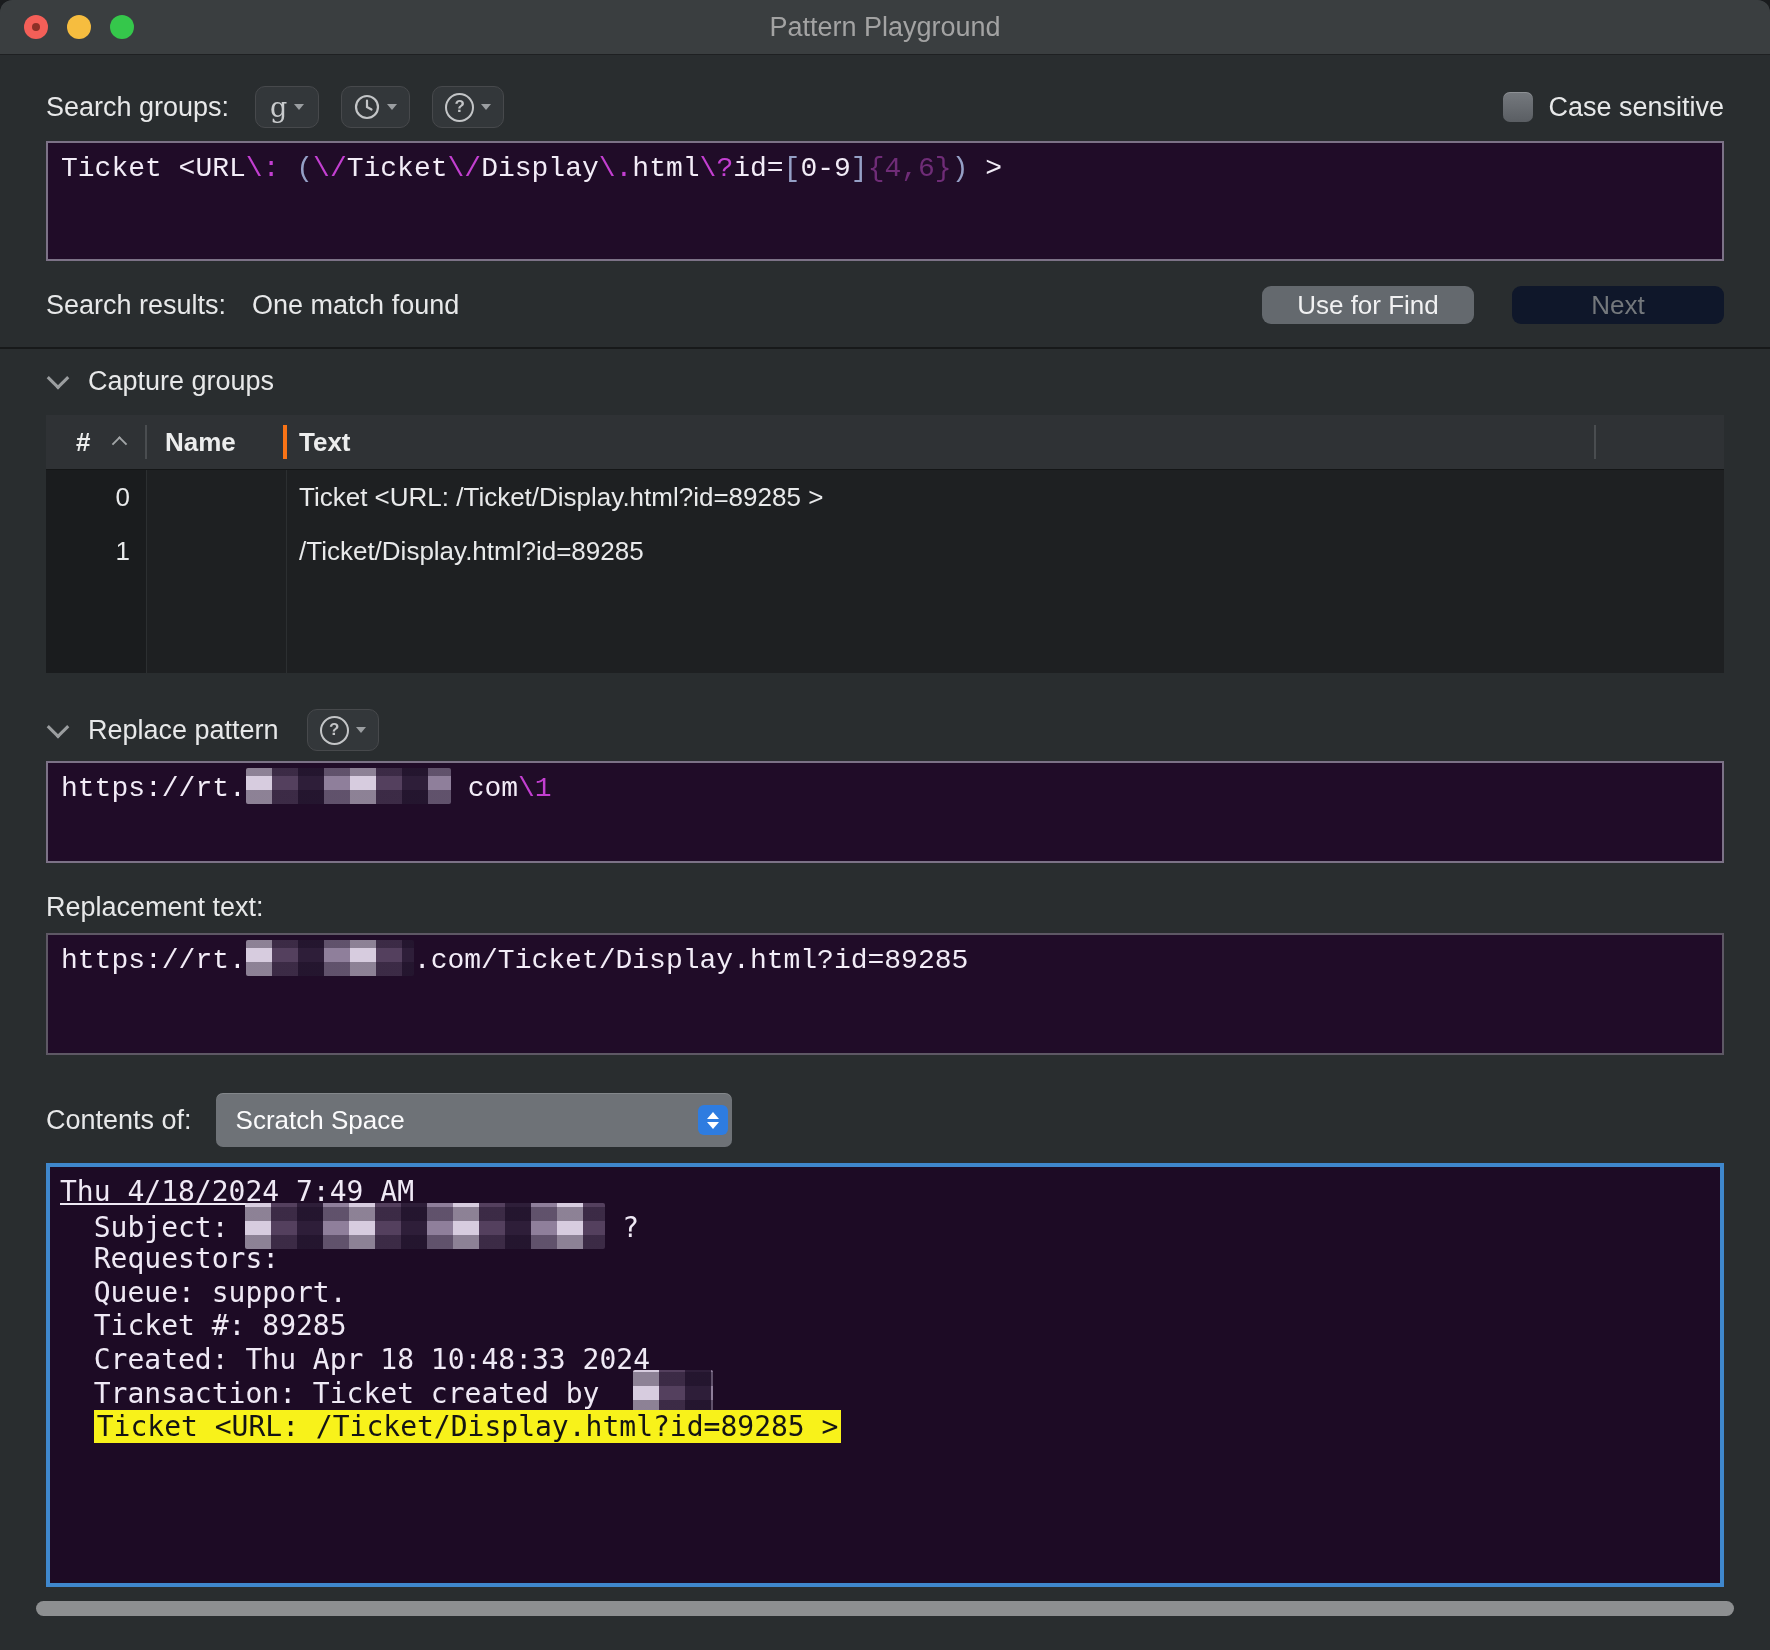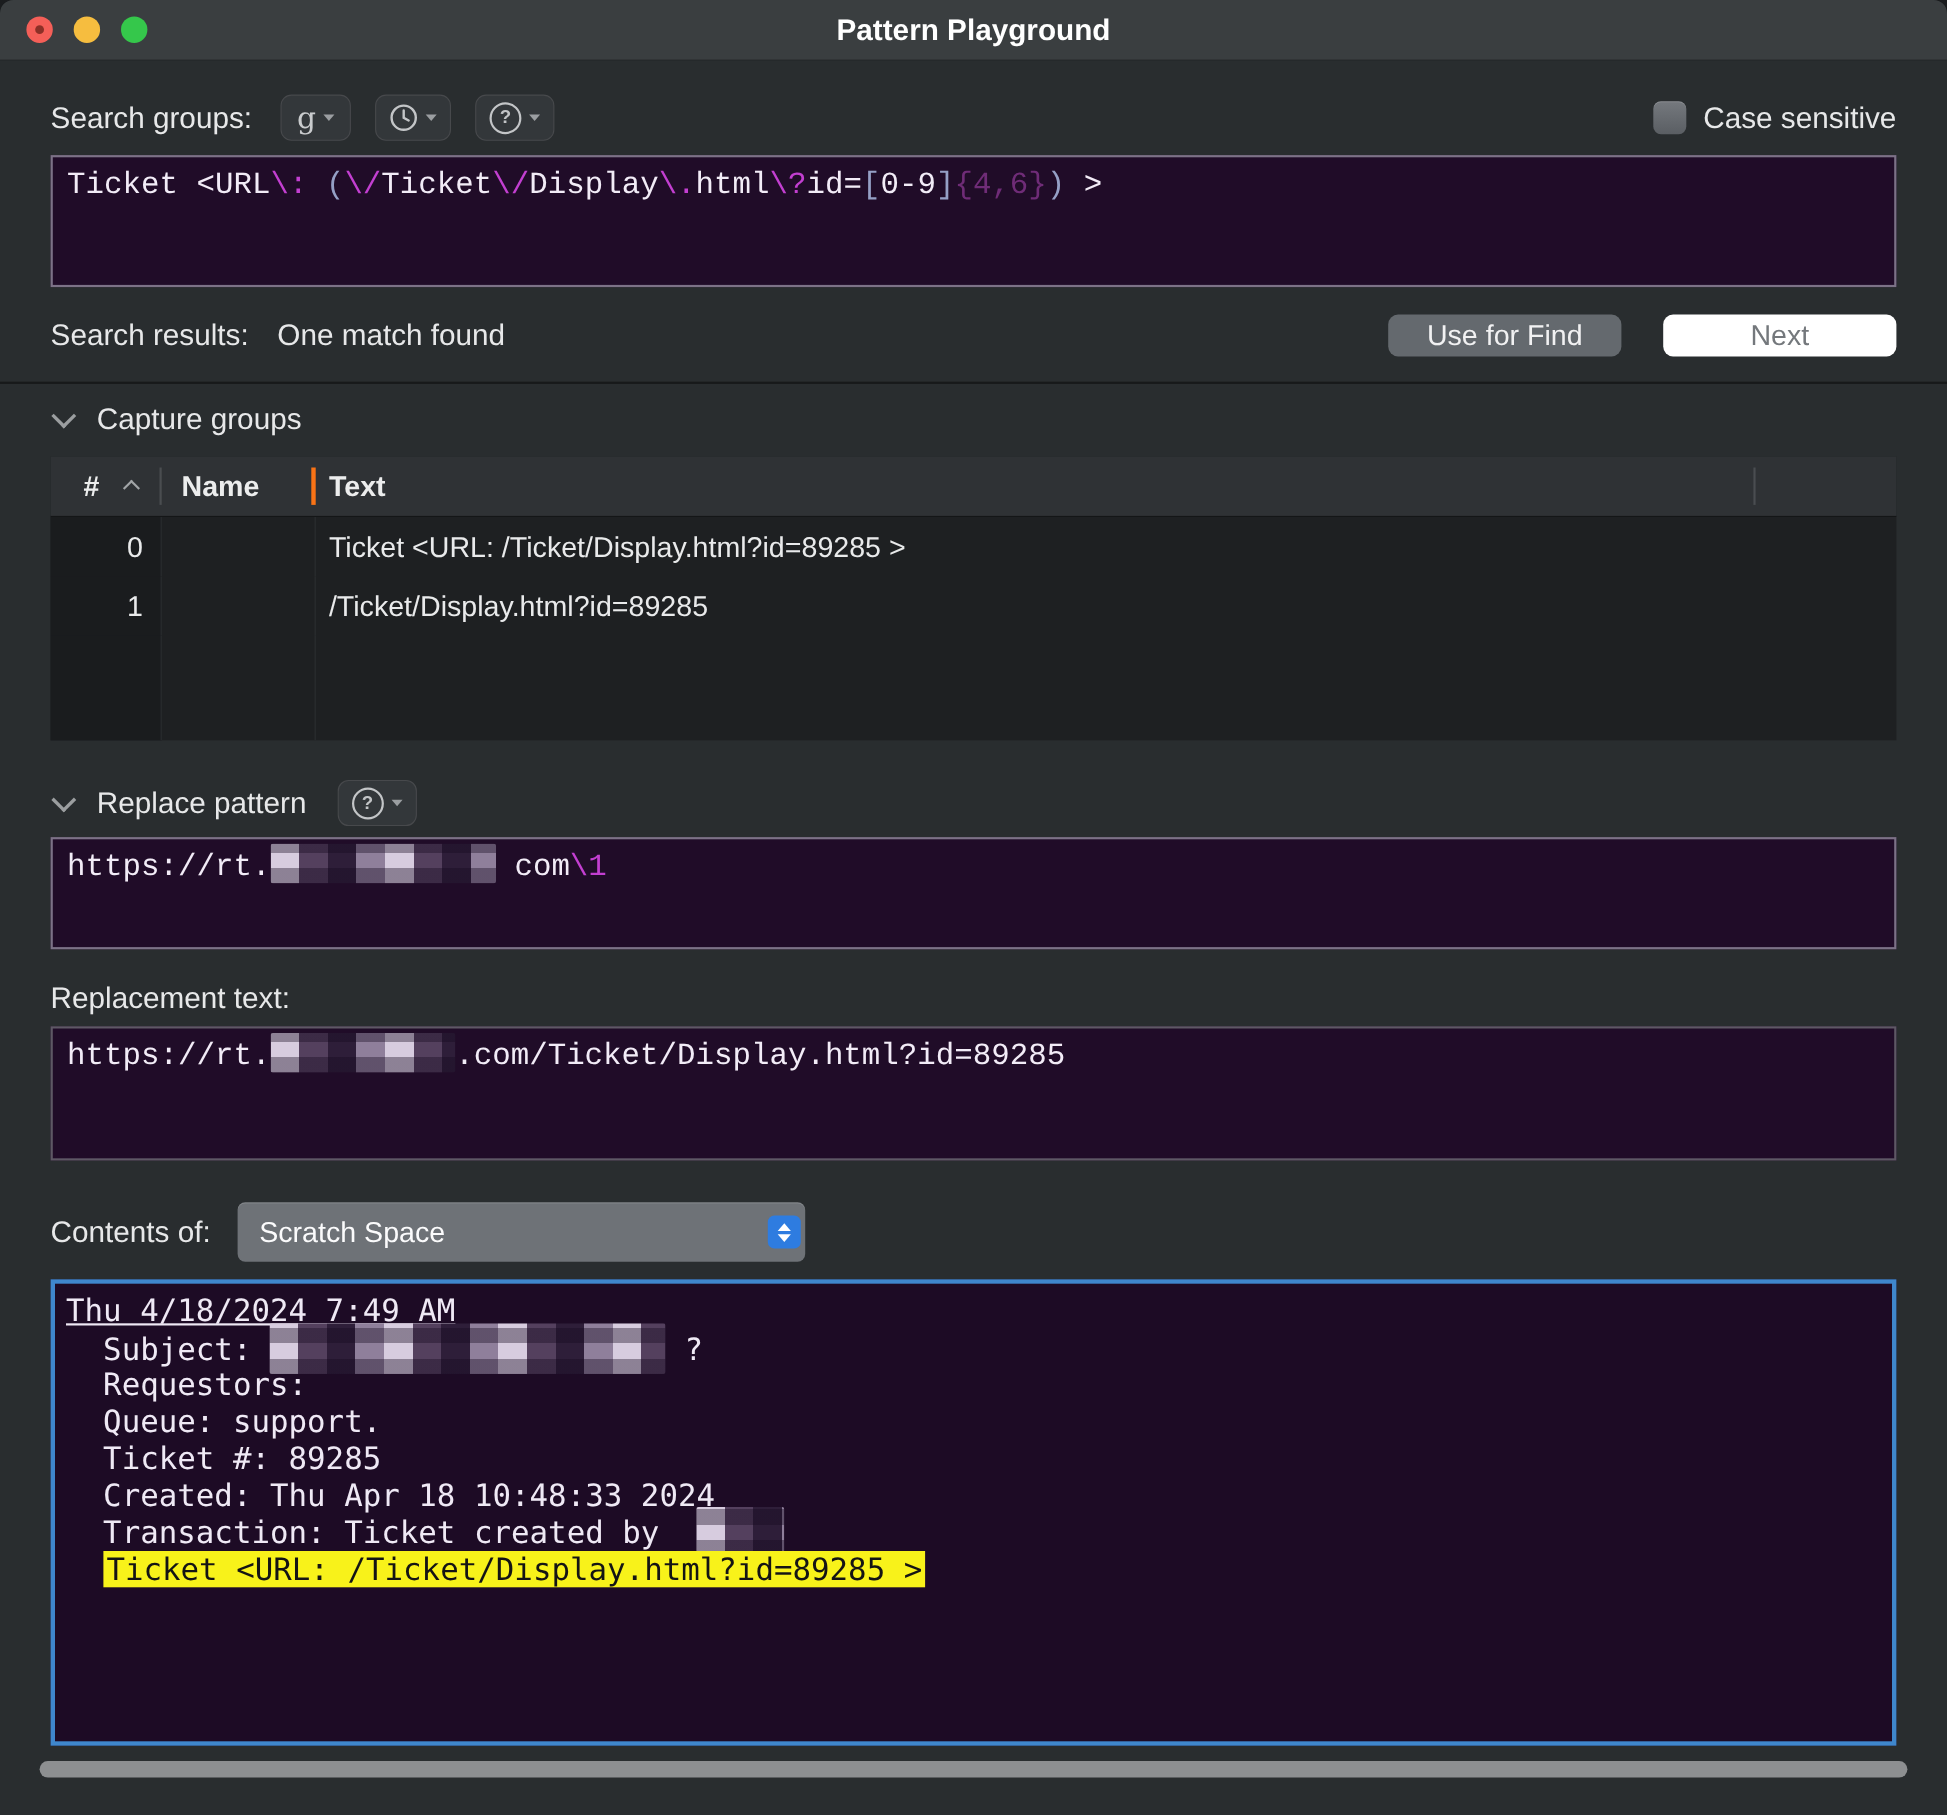--- a/index.html
+++ b/index.html
@@ -7,21 +7,21 @@
   .window{width:1770px;height:1650px;background:#292d2f;border-radius:12px 12px 0 0;overflow:hidden;position:relative;}
 
   
   .titlebar{height:54px;background:#3a3e40;border-bottom:1px solid #1e2022;display:flex;align-items:center;position:relative;border-radius:12px 12px 0 0;}
   .lights{display:flex;gap:19px;margin-left:24px;}
   .light{width:24px;height:24px;border-radius:50%;position:relative;}
   .light.red{background:#f45f58;}
   .light.red::after{content:"";position:absolute;left:8px;top:8px;width:8px;height:8px;border-radius:50%;background:#8c3027;}
   .light.yellow{background:#f6bd3f;}
   .light.green{background:#35c74b;}
-  .win-title{position:absolute;left:0;right:0;text-align:center;font-size:27px;font-weight:bold;color:#ffffff;}
+  .win-title{position:absolute;left:0;right:0;text-align:center;font-size:27px;font-weight:normal;color:#a3a3a3;}
 
   .main{padding:0 46px;}
   .label{font-size:27px;color:#e7e8e9;}
 
   
   .row1{margin-top:30px;height:44px;display:flex;align-items:center;}
   .tb-btn{height:42px;min-width:64px;margin-left:22px;padding:0 12px;border-radius:10px;background:#33373a;border:1px solid #47494c;display:flex;align-items:center;justify-content:center;gap:7px;color:#c3c5c7;box-sizing:border-box;}
   .tb-btn:first-of-type{margin-left:26px;}
   .g-glyph{font-family:"DejaVu Serif",serif;font-size:27px;line-height:1;color:#c9cbcd;}
   .caret{width:0;height:0;border-left:5px solid transparent;border-right:5px solid transparent;border-top:6px solid #9b9ea1;}
@@ -44,21 +44,21 @@
     background-image:
       repeating-linear-gradient(0deg, rgba(20,8,30,.38) 0 14px, rgba(255,255,255,0) 14px 28px),
       repeating-linear-gradient(90deg,#d7ccdf 0 26px,#54405e 26px 52px,#2e1e39 52px 78px,#8f7f9b 78px 104px);}
 
   
   .results-row{margin-top:24px;height:40px;display:flex;align-items:center;}
   .results-value{margin-left:26px;}
   .btns{margin-left:auto;display:flex;gap:38px;}
   .btn{width:212px;height:38px;border-radius:9px;font-size:26px;display:flex;align-items:center;justify-content:center;box-sizing:border-box;}
   .btn.primary{background:#64696e;color:#f1f1f2;}
-  .btn.disabled{background:#ffffff;color:#74787c;}
+  .btn.disabled{background:#0f172a;color:#74787c;}
 
   .divider{margin:22px -46px 0 -46px;height:2px;background:#17191a;}
 
   
   .sec-header{margin-top:12px;height:40px;display:flex;align-items:center;gap:22px;}
   .chev{width:13px;height:13px;border-right:3px solid #9b9ea0;border-bottom:3px solid #9b9ea0;transform:rotate(45deg) translate(-2px,-2px);margin-left:4px;}
   .rp-header{margin-top:36px;height:42px;display:flex;align-items:center;gap:22px;}
 
   
   .cg-table{margin-top:14px;height:258px;background:#1e2022;display:flex;flex-direction:column;}

